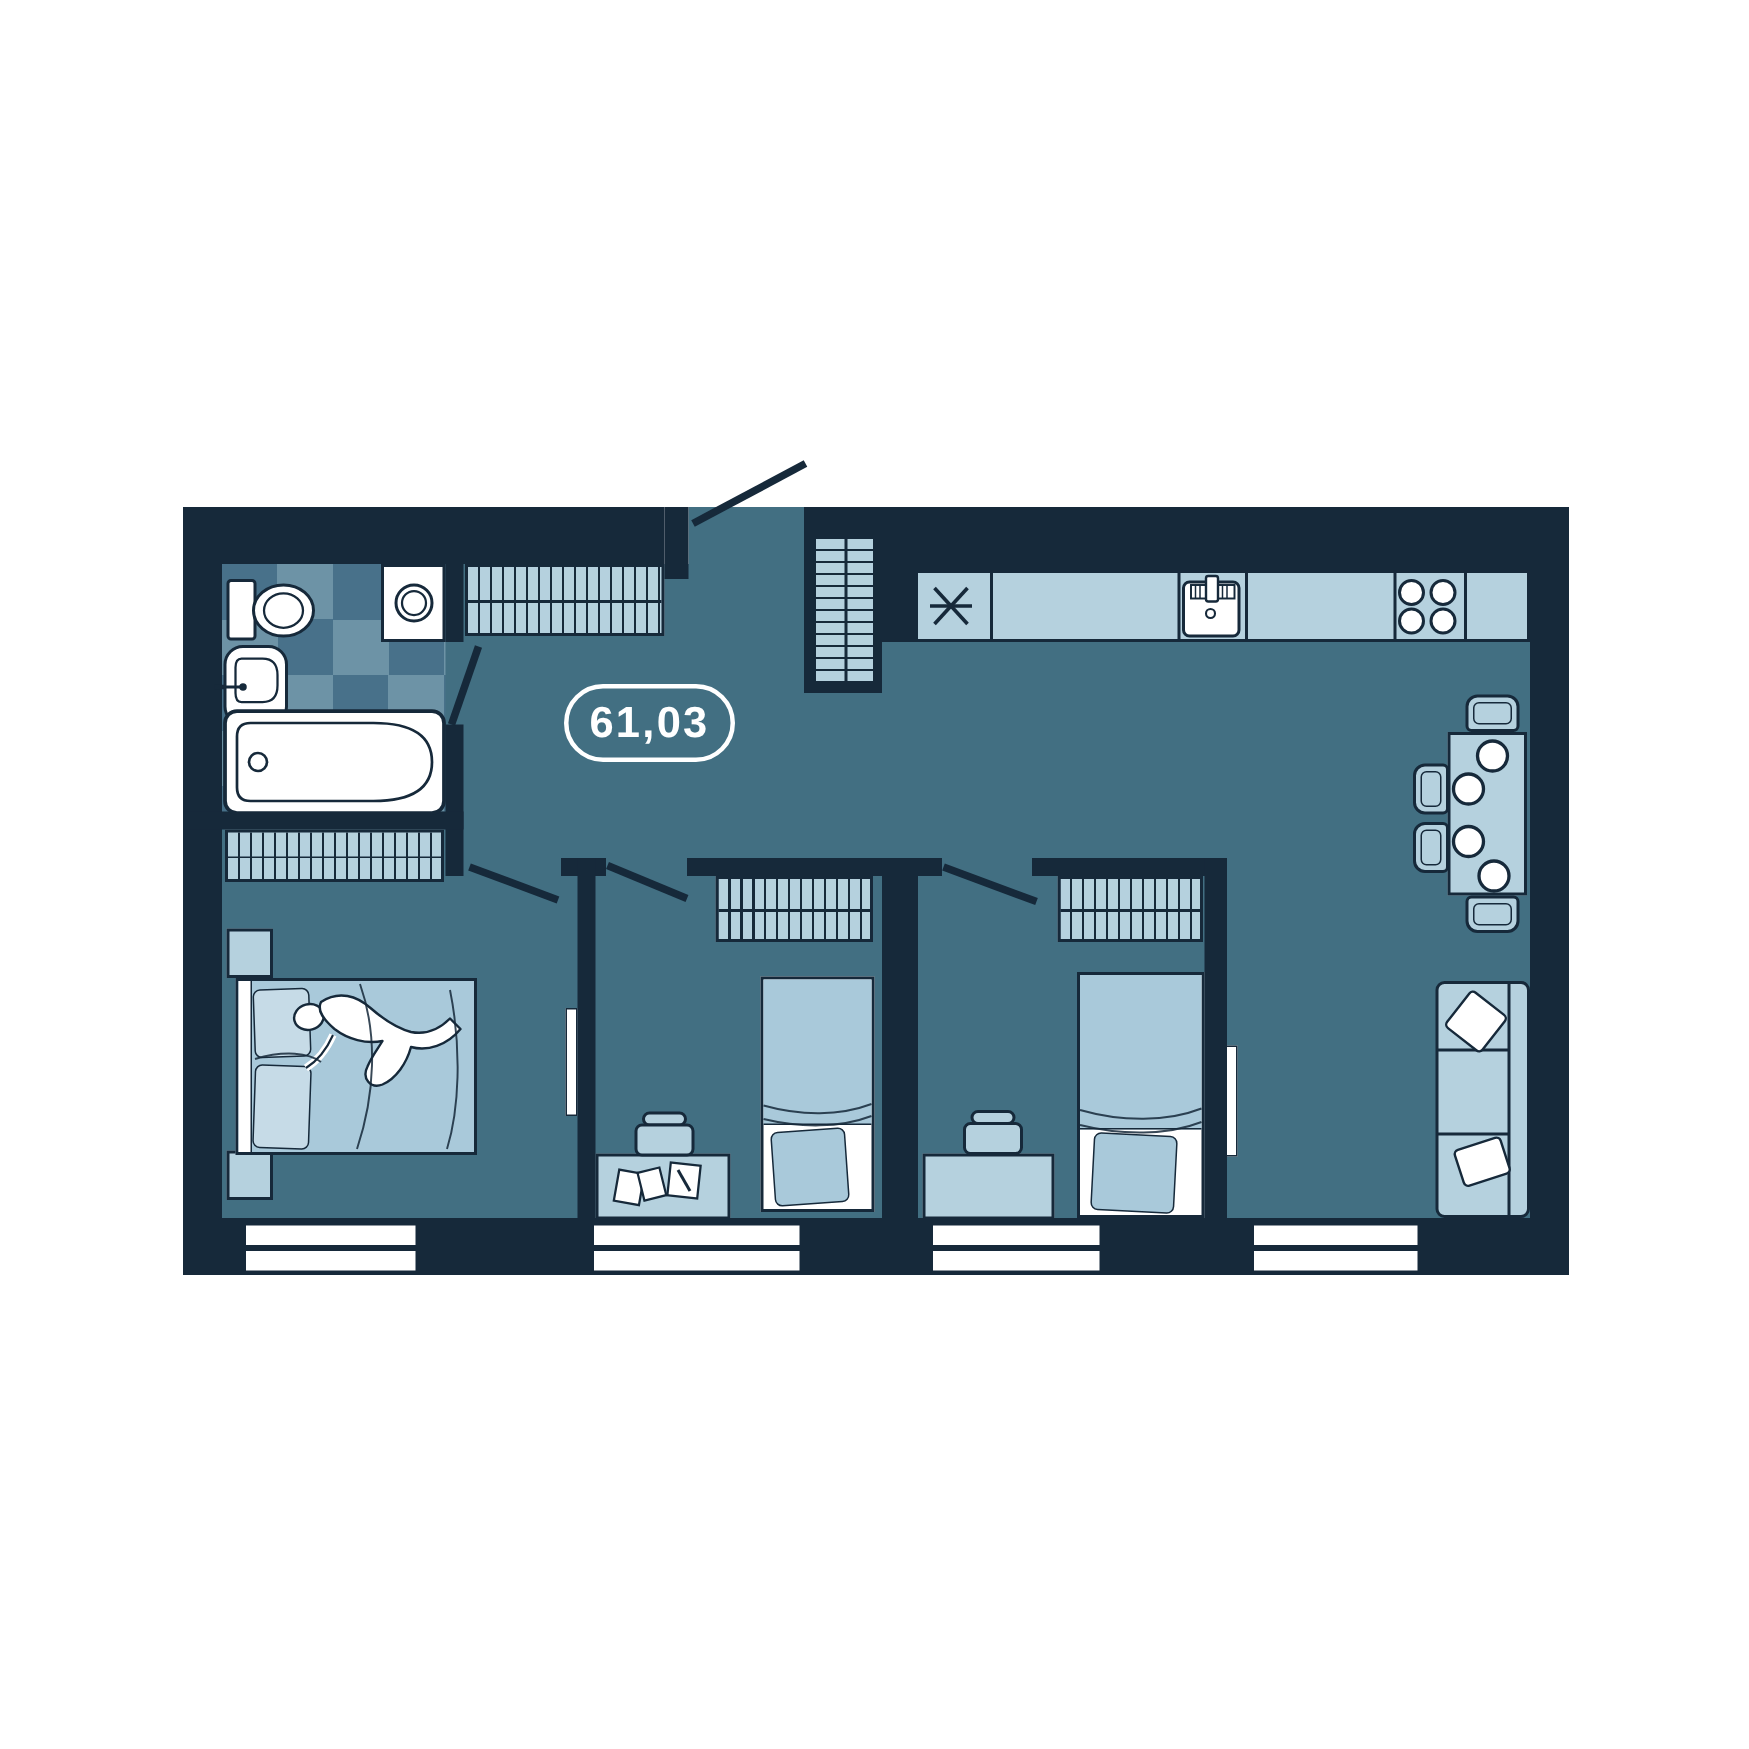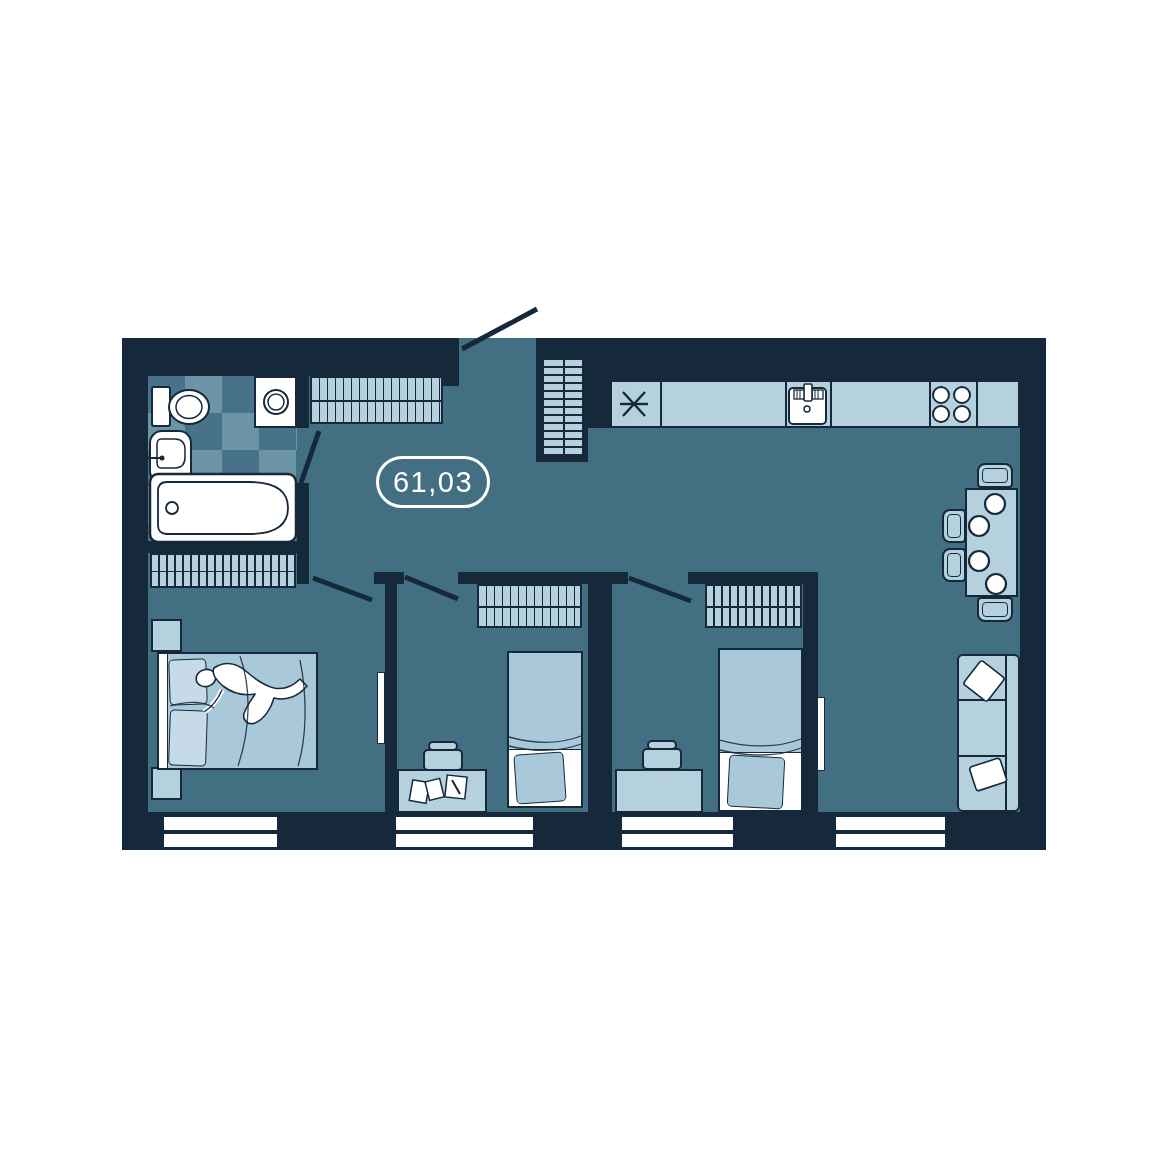--- a/index.html
+++ b/index.html
@@ -25,21 +25,21 @@
   .pillow.light{background:var(--pillow,#c6dbe7)}
   .whitebox{position:absolute;box-sizing:border-box;background:var(--white,#fff);border:1.5px solid var(--line,#16293a)}
   .ln{position:absolute;background:var(--line,#16293a)}
   .win{position:absolute;background:var(--white,#fff)}
   .cdiv{position:absolute;top:0;bottom:0;width:2px;background:var(--line,#16293a)}
   .inner{position:absolute;inset:3px;border:1.5px solid var(--line,#16293a);border-radius:4px}
   .headboard{position:absolute;left:0;top:0;bottom:0;width:8px;background:var(--white,#fff);
              border-right:1.5px solid var(--line,#16293a)}
   .area-label{position:absolute;display:flex;align-items:center;justify-content:center;
               border:3px solid var(--white,#fff);border-radius:26px;color:var(--white,#fff);
-              font-size:29px;letter-spacing:1.5px;font-weight:400}
+              font-size:29px;letter-spacing:1.5px;font-weight:700}
   svg.overlay{position:absolute;left:0;top:0;pointer-events:none}
 </style>
 </head>
 <body>
 
 <div class="canvas">
 
   <div class="floor" style="left:148px;top:376px;width:872px;height:436px"></div>
   <div class="floor" style="left:459px;top:338px;width:79px;height:42px"></div>
   <div class="tiles" style="left:148px;top:376px;width:149px;height:165px"></div>

